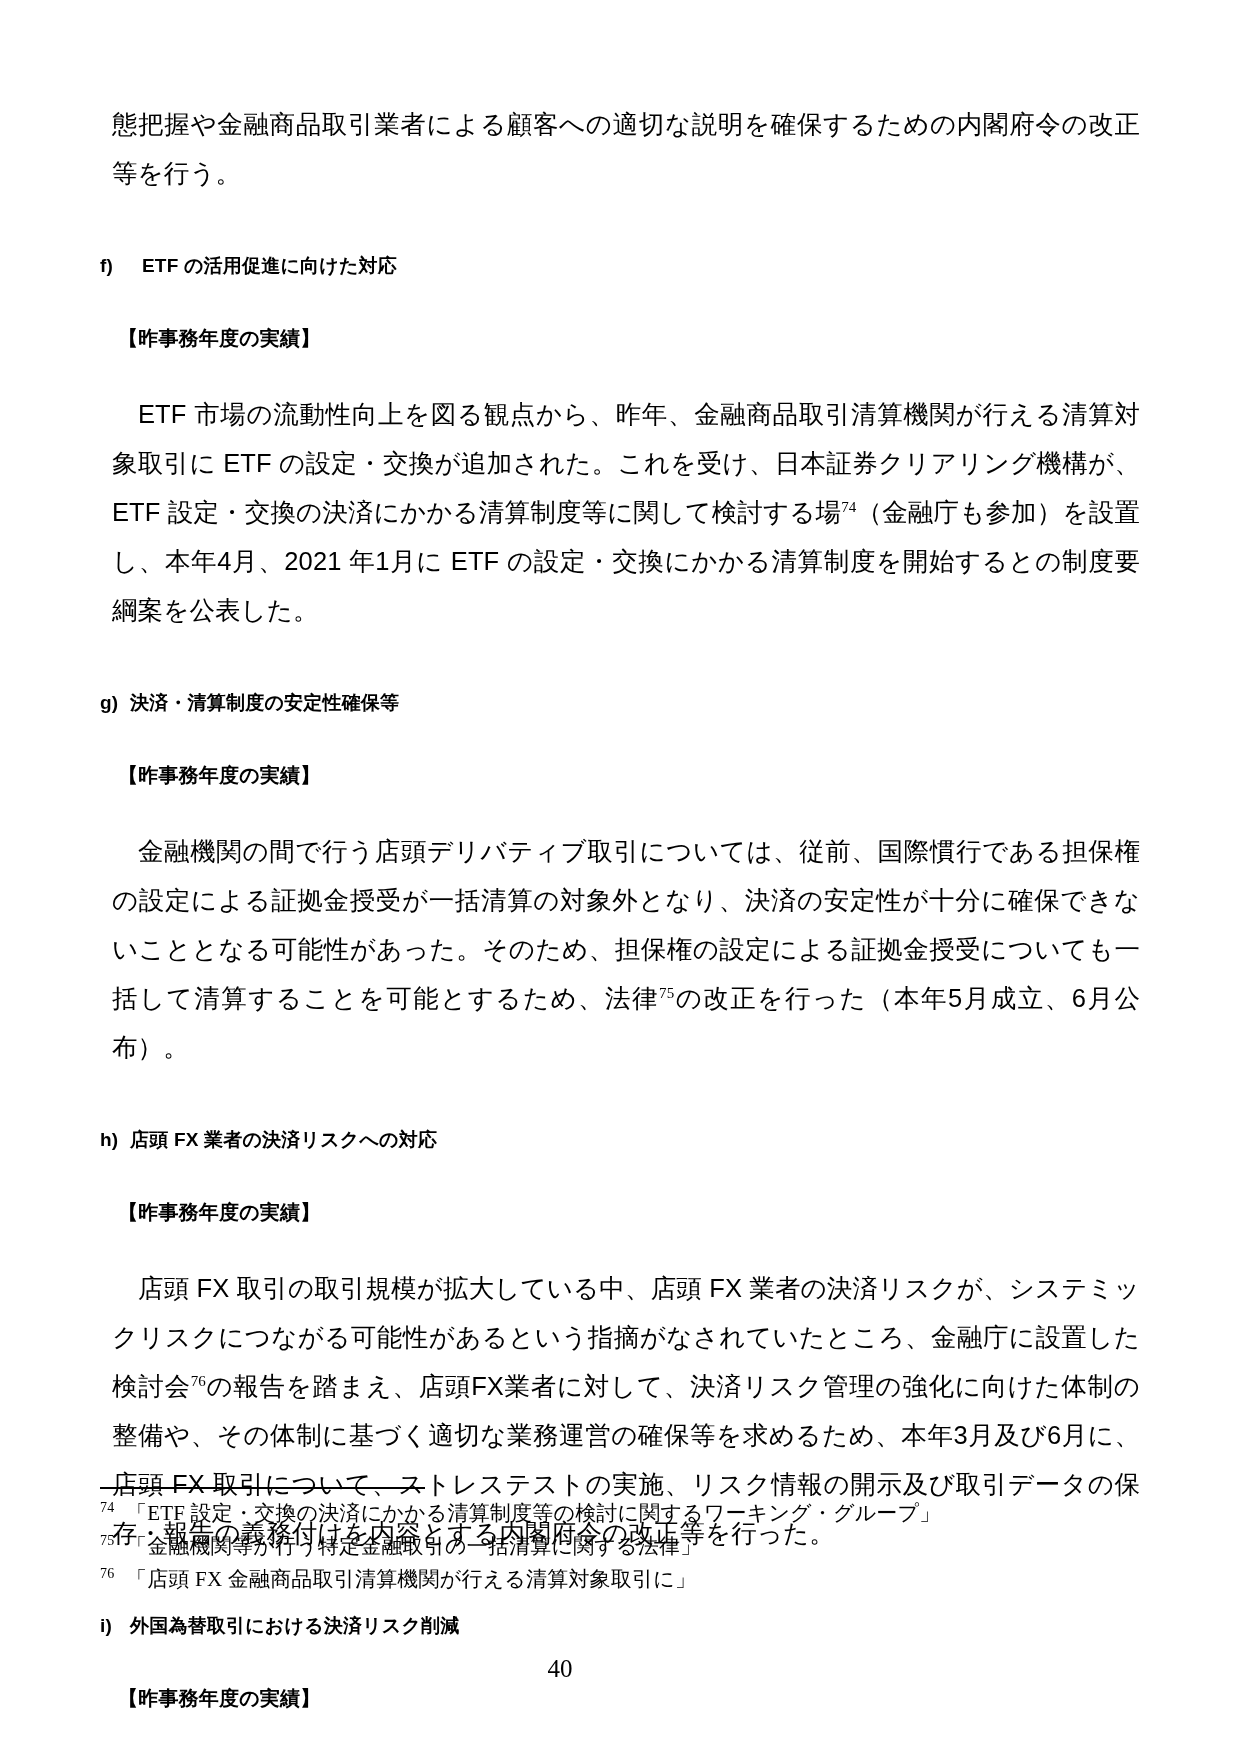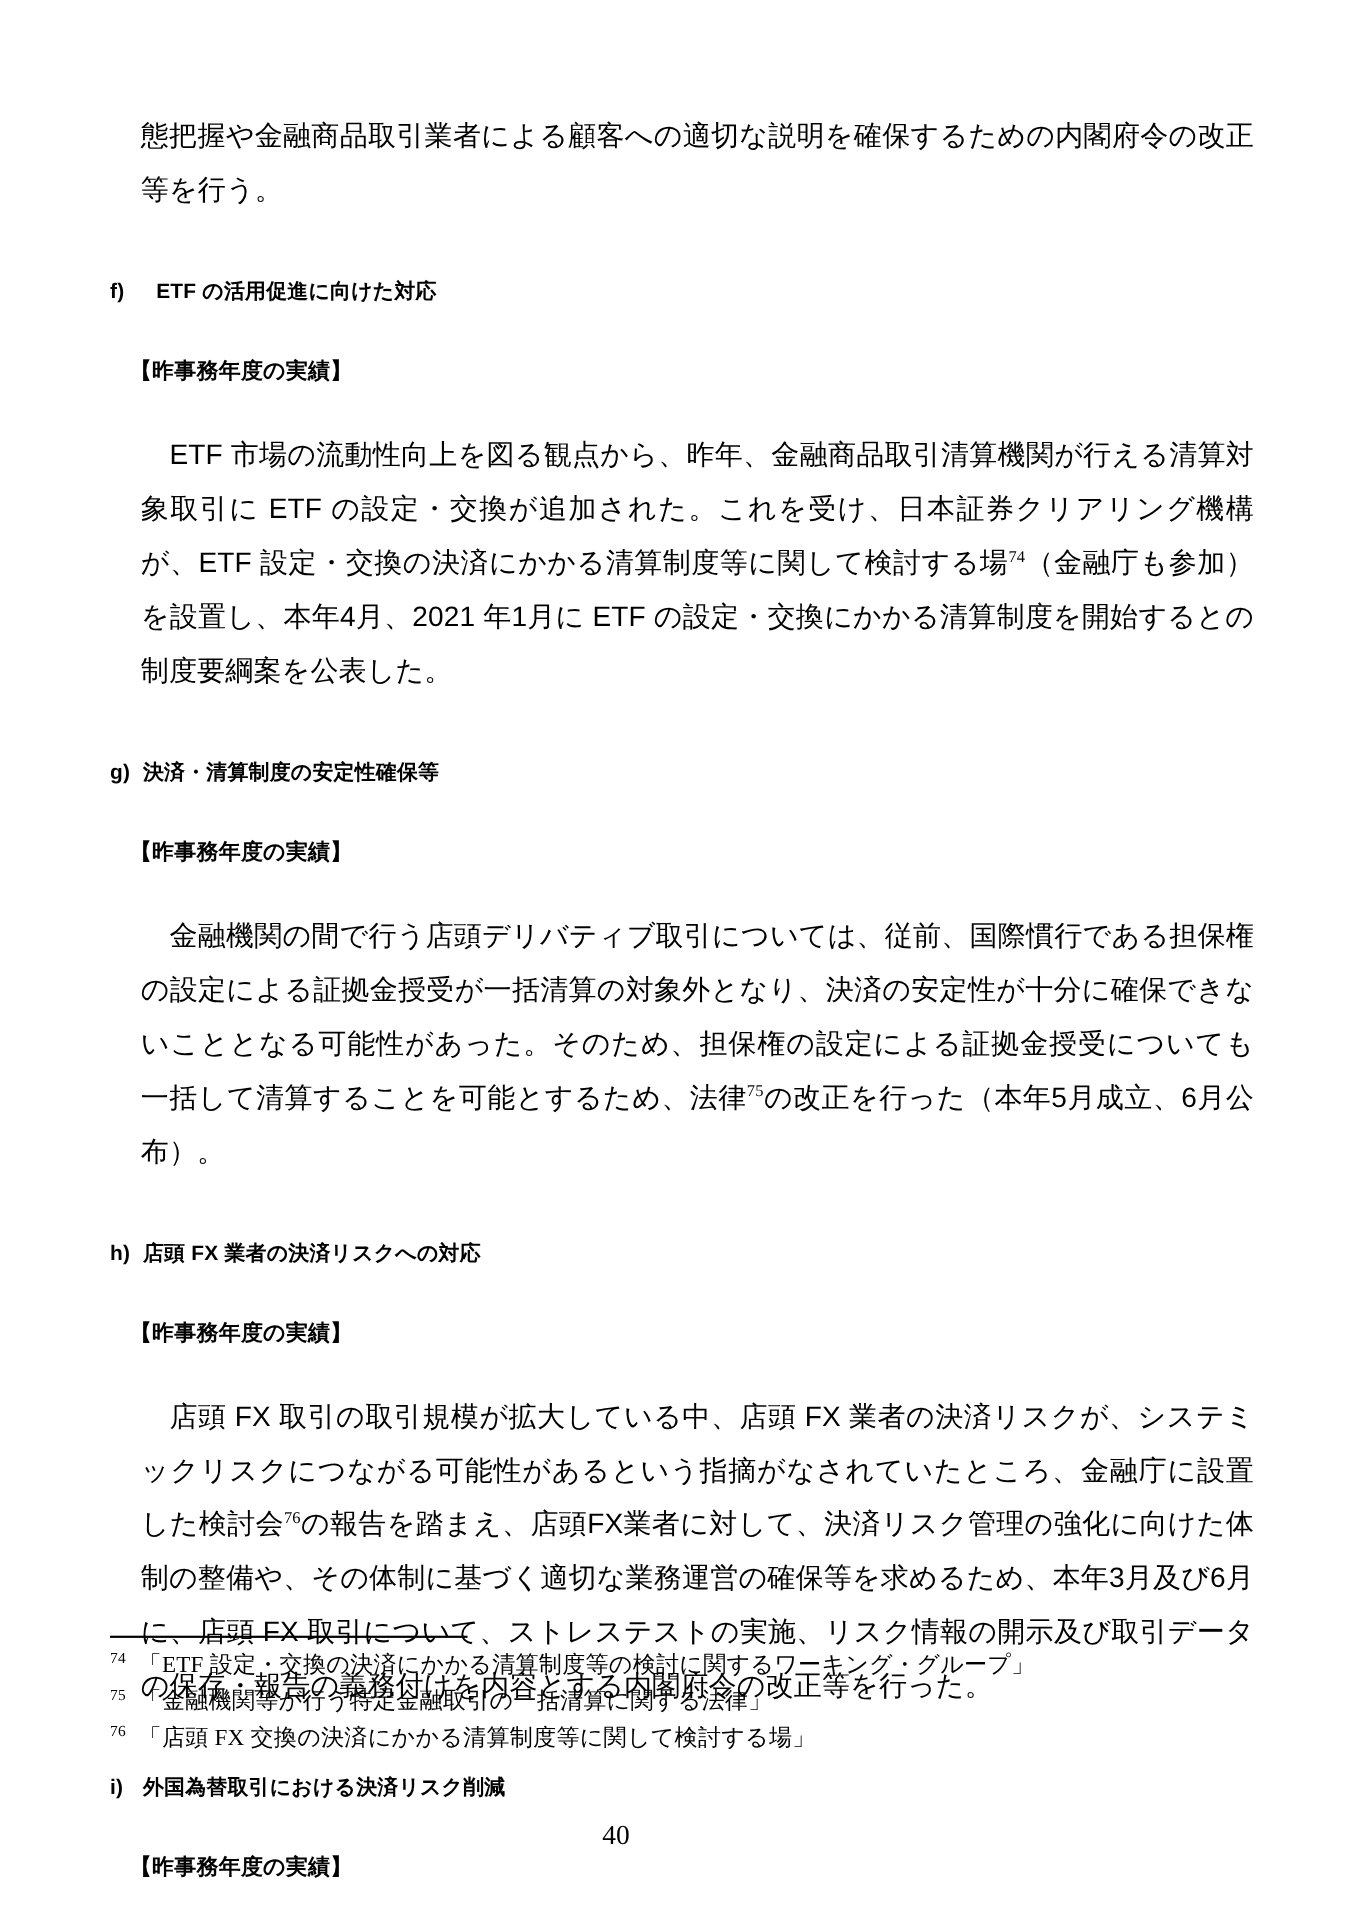--- a/index.html
+++ b/index.html
@@ -31,21 +31,21 @@
   .body-para {
     font-size: 25.5px;
     line-height: 49px;
     text-align: justify;
     text-justify: inter-ideograph;
     margin: 0;
     letter-spacing: 0.1px;
   }
 
   .body-para.indent-block {
-    margin-left: 28px;
+    margin-left: 12px;
   }
 
   
   .body-para.first-indent {
     text-indent: 26px;
   }
 
   
   .section-heading {
     font-size: 19px;
@@ -198,18 +198,18 @@
 
   </div>
 
   <div class="footnotes">
     <div class="footnote-rule"></div>
 
     <p class="footnote"><span class="fn-num">74</span><span class="fn-text">「ETF 設定・交換の決済にかかる清算制度等の検討に関するワーキング・グループ」</span></p>
 
     <p class="footnote"><span class="fn-num">75</span><span class="fn-text">「金融機関等が行う特定金融取引の一括清算に関する法律」</span></p>
 
-    <p class="footnote"><span class="fn-num">76</span><span class="fn-text">「店頭 FX 交換の決済にかかる清算制度等に関して検討する場」</span></p>
+    <p class="footnote"><span class="fn-num">76</span><span class="fn-text">「店頭 FX 金融商品取引清算機関が行える清算対象取引に」</span></p>
   </div>
 
   <div class="page-number">40</div>
 
 </div>
 
 </body></html>

